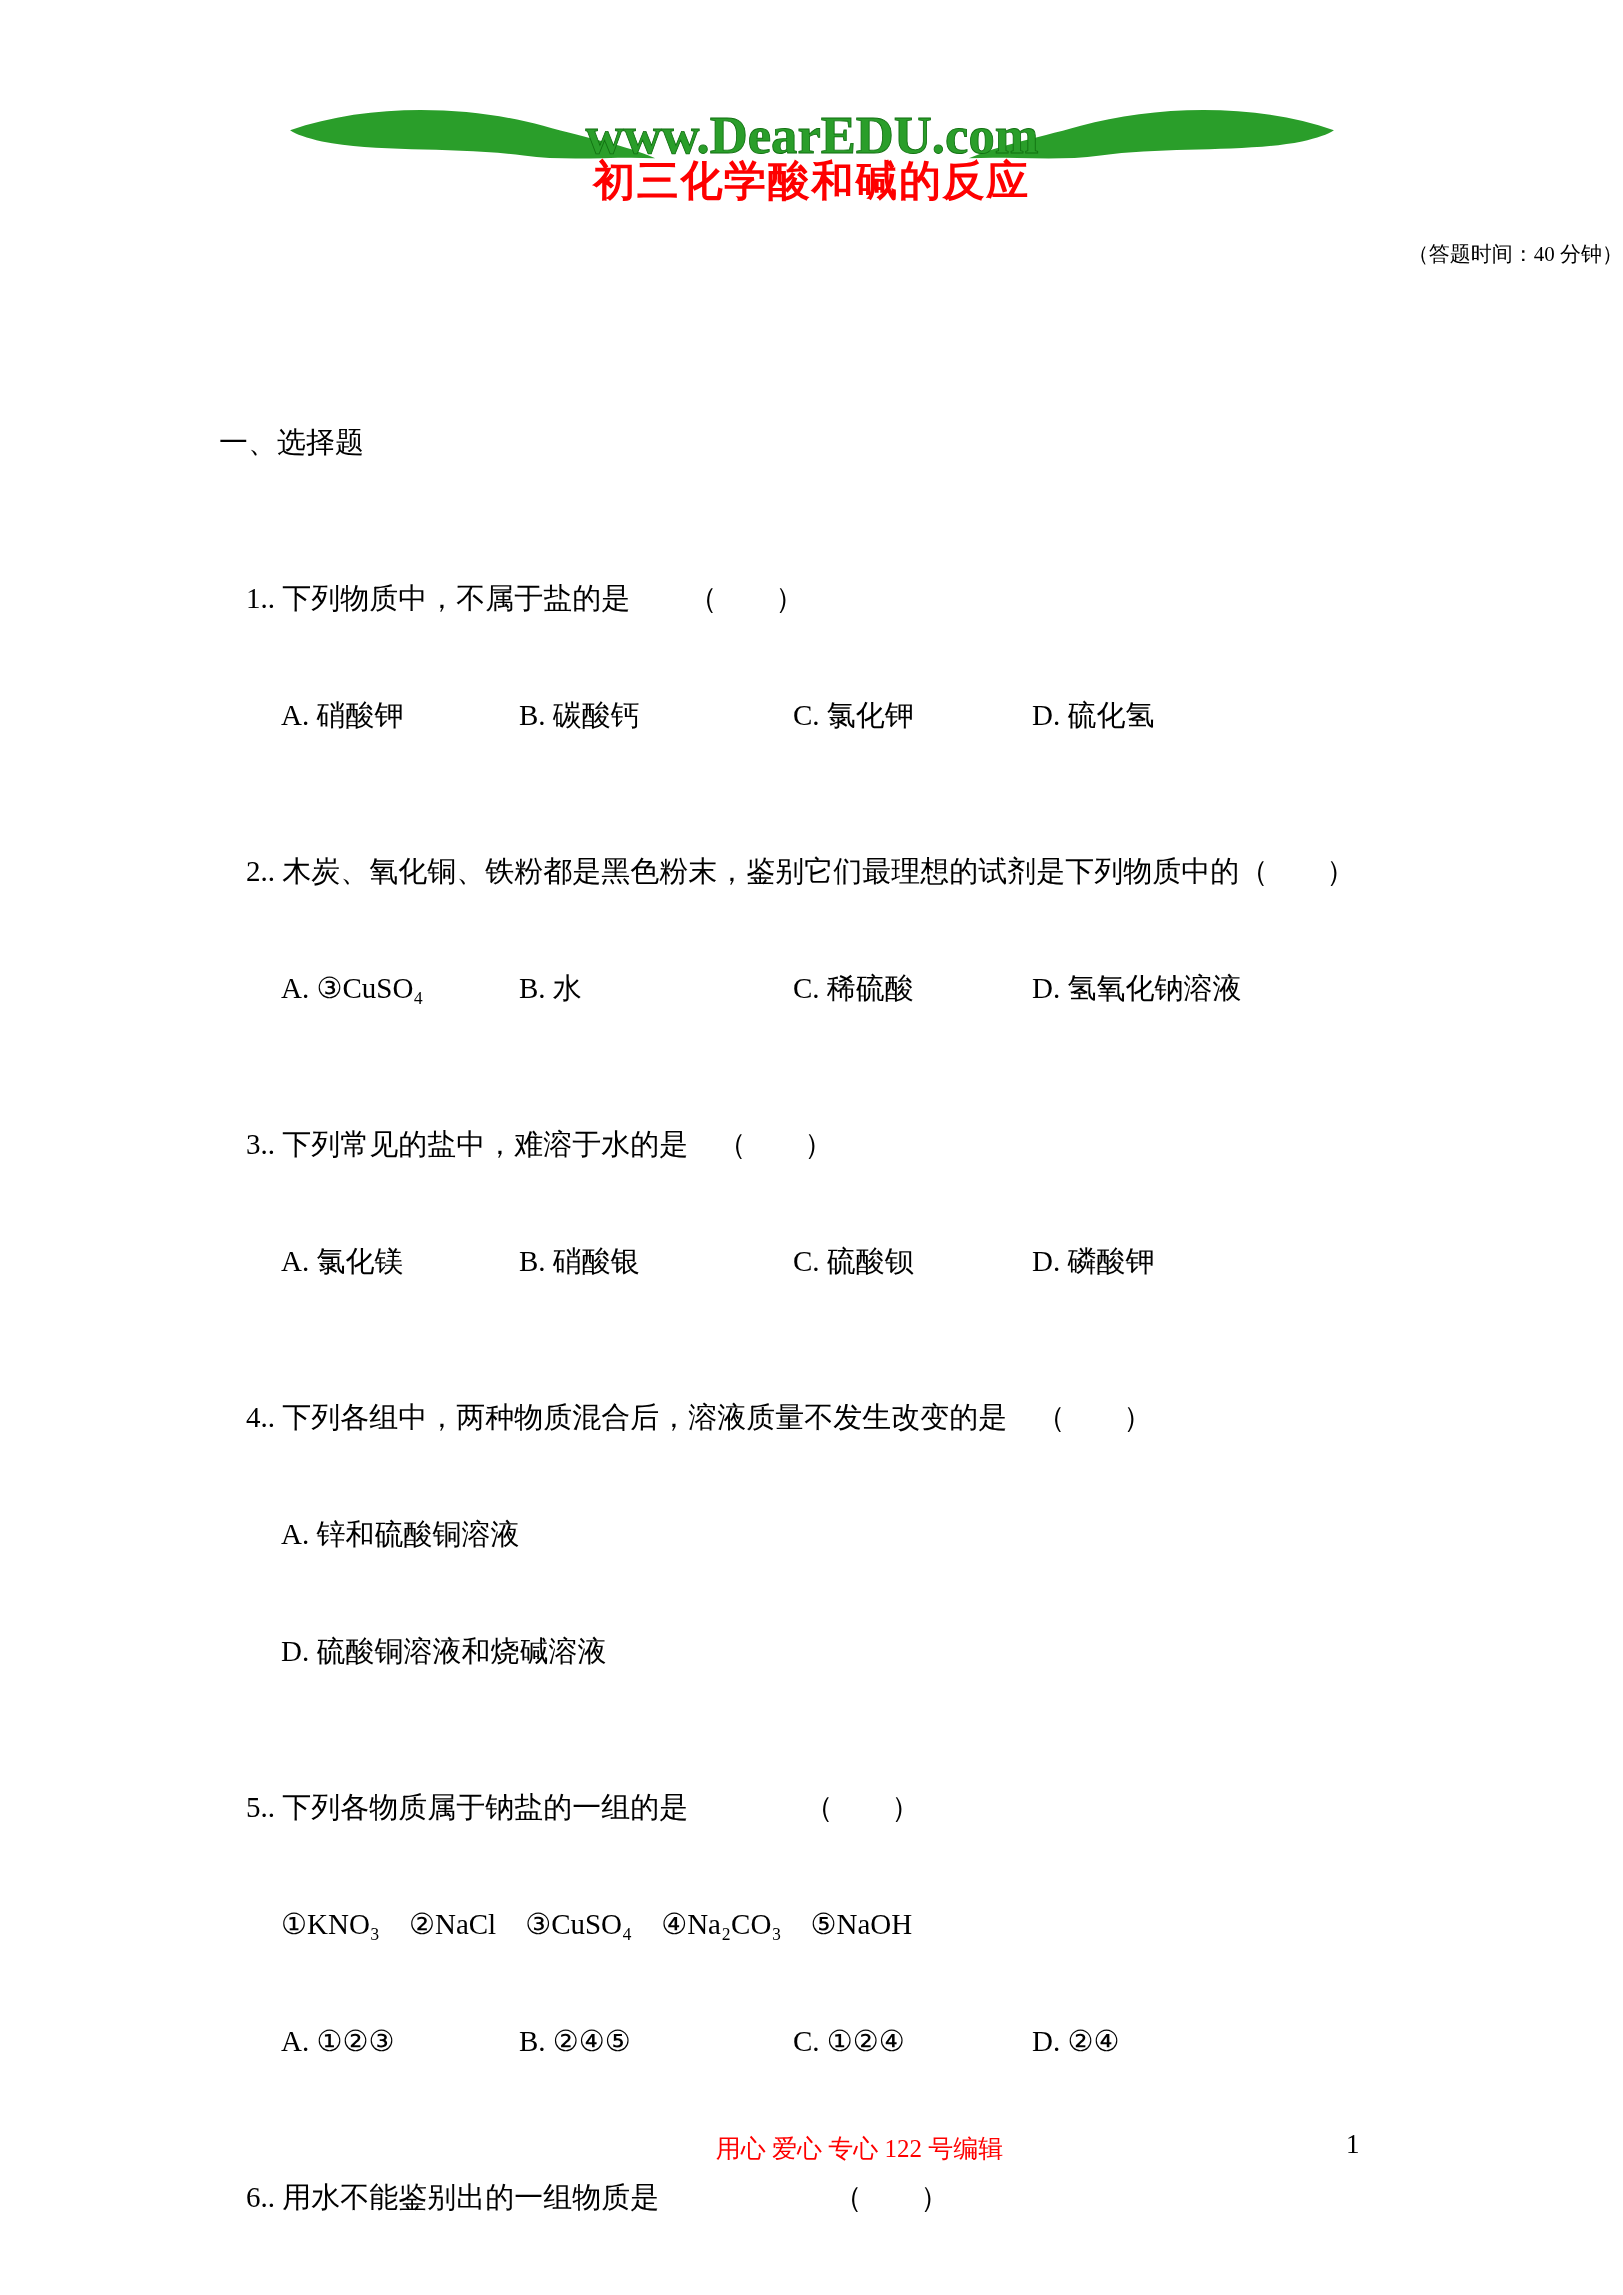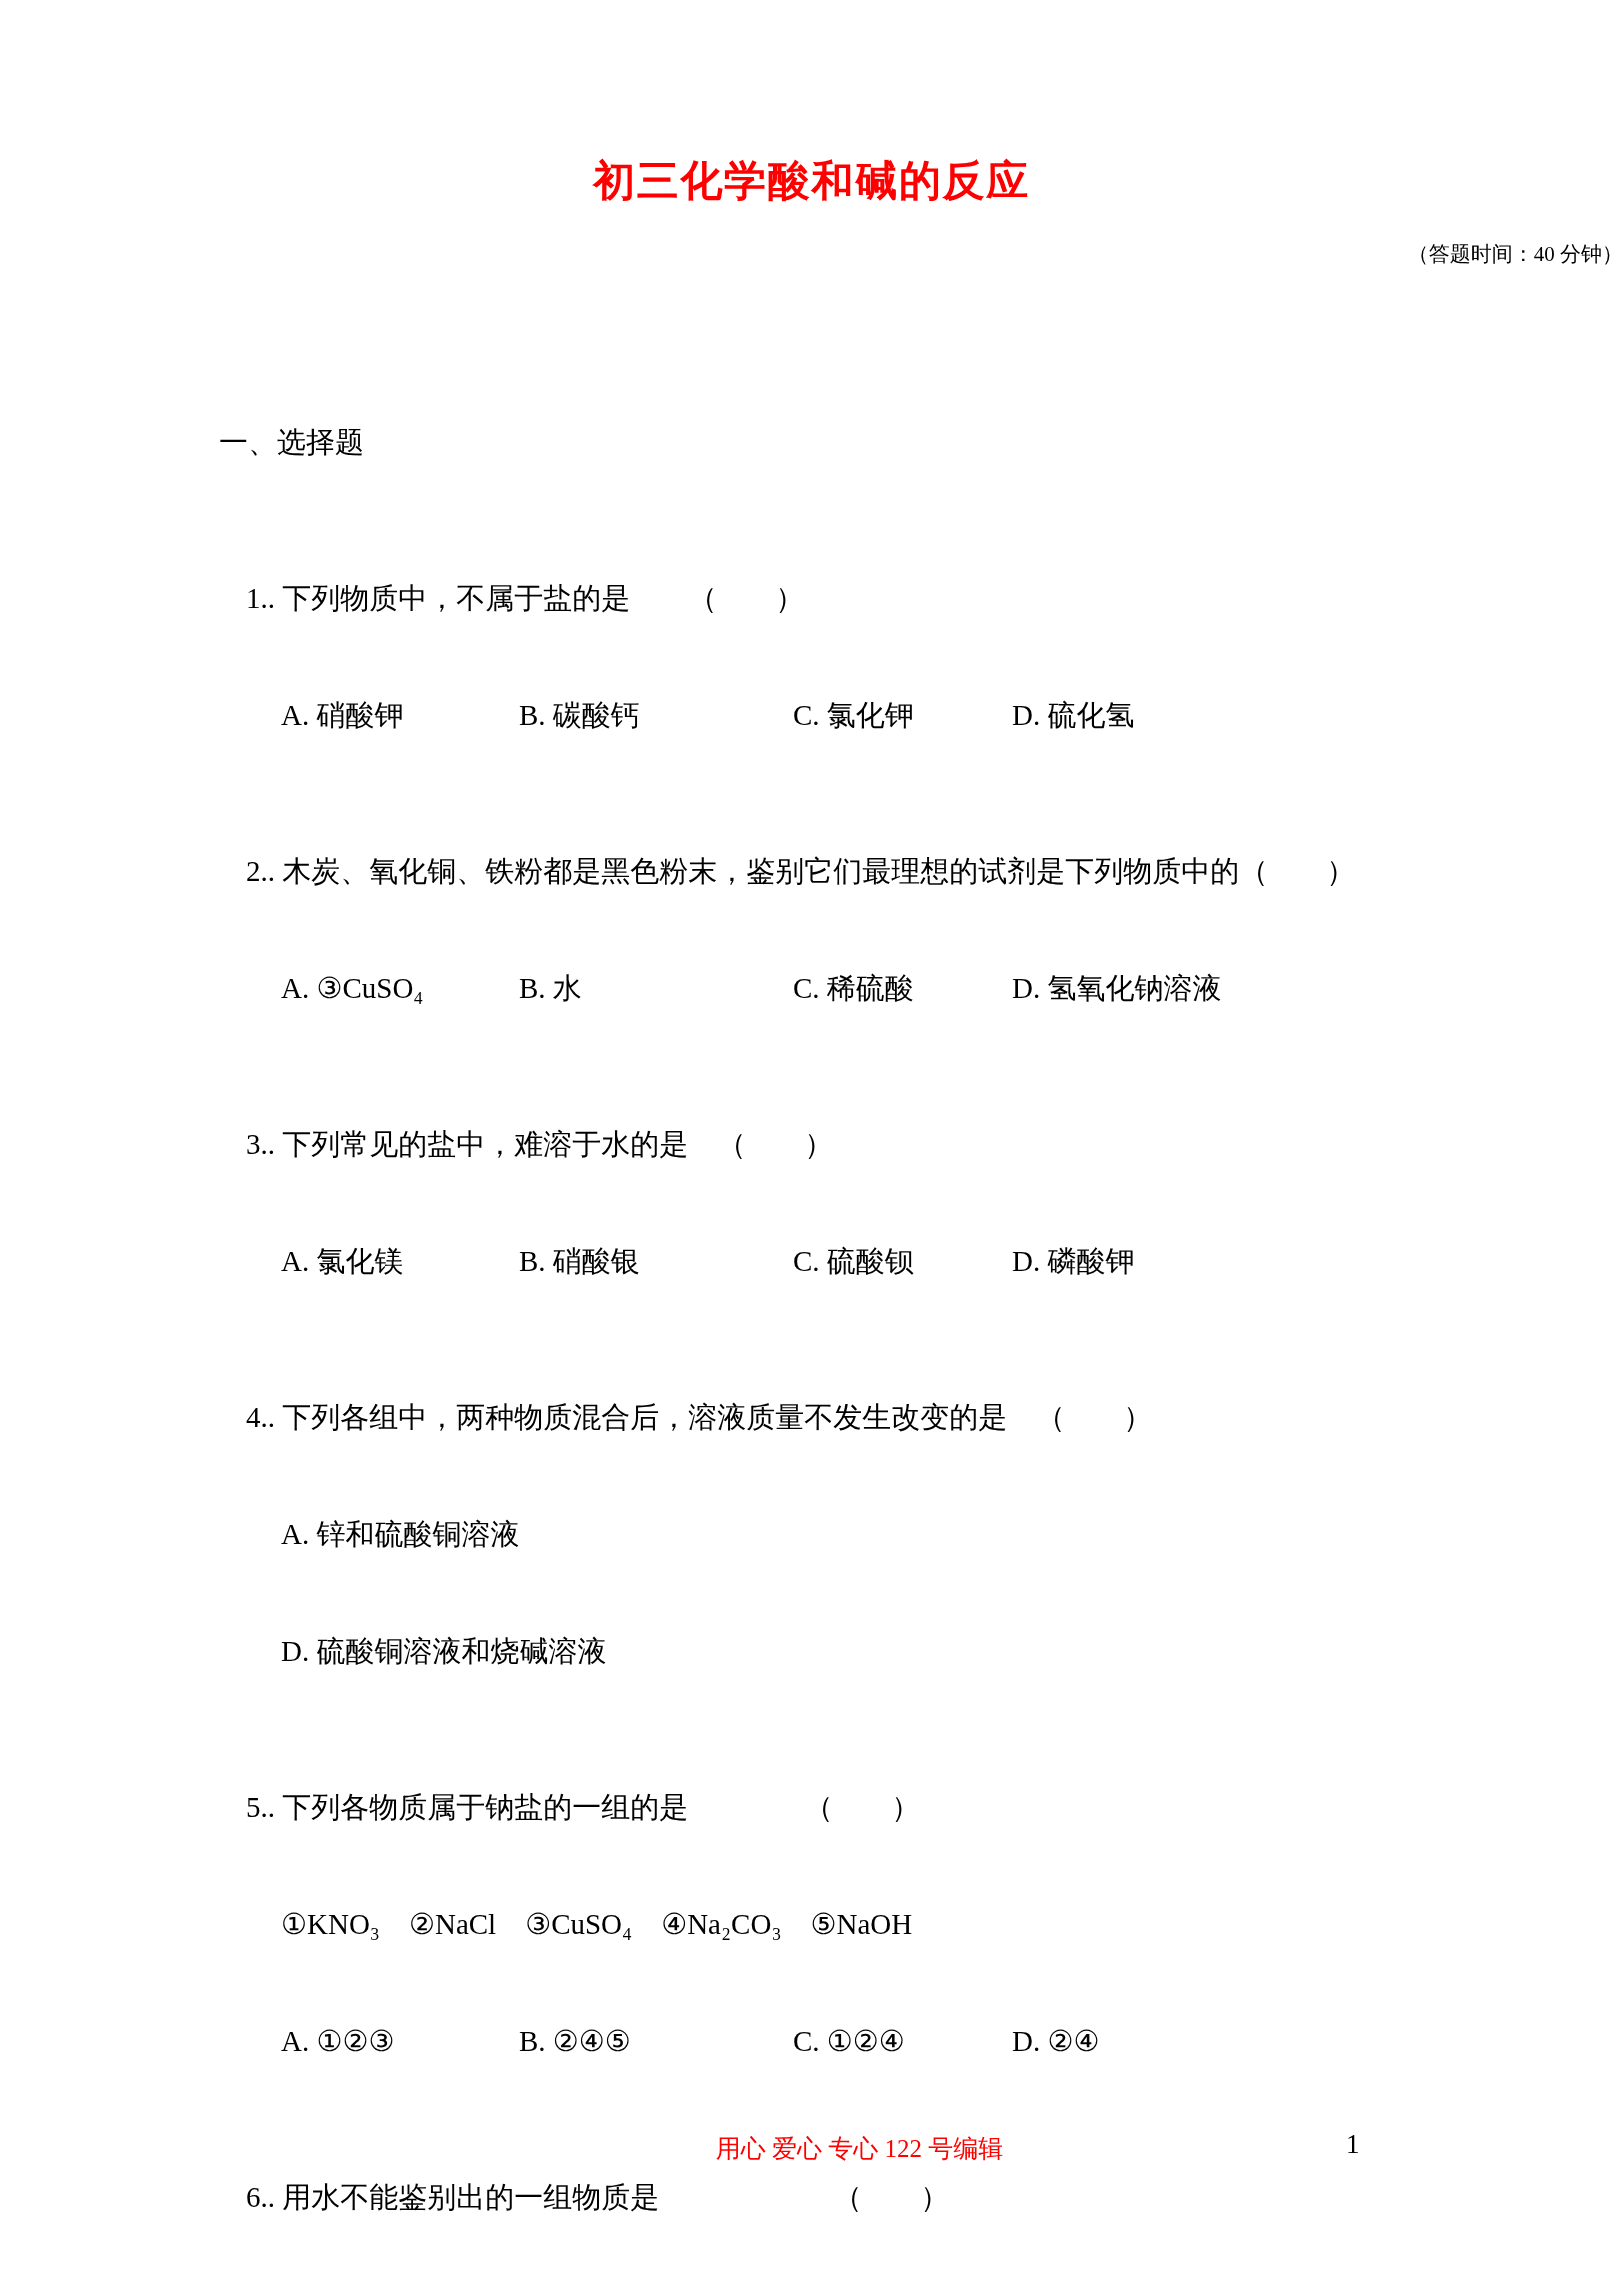--- a/index.html
+++ b/index.html
@@ -23,35 +23,42 @@
     position:absolute;top:306px;left:219px;width:1220px;
     font-size:29px;line-height:39px;white-space:pre-wrap;
   }
   .sec-heading{padding-left:0;}
   .stem{padding-left:27px;}
   .ind110{padding-left:62px;}
   .opts4{display:flex;padding-left:62px;}
   .opts4 .c1{width:238px;}
   .opts4 .c2{width:274px;}
   .opts4 .c3{width:219px;}
-  .opts4 .c4{flex:1;}
+  .opts4 .c4{flex:1;margin-left:20px;}
   .opts2{display:flex;padding-left:62px;}
   .opts2 .L{width:511px;}
   .opts2 .R{flex:1;}
   .footer-text{
     position:absolute;top:2132px;left:0;width:100%;
     text-align:center;color:#fe0000;font-size:25px;margin-left:48px;
   }
   .page-num{position:absolute;top:2129px;left:1346px;font-size:27px;}
 </style>
 </head>
 <body>
 
 <div class="page">
 
+  <div class="banner">
+    <svg class="logo-svg" viewBox="0 0 1880 150">
+      <path fill="#2a9e2a" d="M8,72 C150,22 330,28 460,64 C545,88 605,98 660,122 C585,118 505,128 425,117 C305,101 165,112 65,92 C38,86 18,79 8,72 Z"></path>
+      <path fill="#2a9e2a" transform="translate(1880,0) scale(-1,1)" d="M8,72 C150,22 330,28 460,64 C545,88 605,98 660,122 C585,118 505,128 425,117 C305,101 165,112 65,92 C38,86 18,79 8,72 Z"></path>
+      <text x="940" y="112" text-anchor="middle" font-size="94" font-weight="bold" fill="#2a9e2a" stroke="#117011" stroke-width="1.5" font-family="&quot;Liberation Serif&quot;, serif">www.DearEDU.com</text>
+    </svg>
+  </div>
 
   <div class="doc-title">初三化学酸和碱的反应</div>
   <div class="subtitle">（答题时间：40 分钟）</div>
 
   <div class="content">
 
     <div class="sec-heading">一、选择题</div>
 
     <div class="stem">1.. 下列物质中，不属于盐的是　　（　　）</div>
     <div class="opts4">

